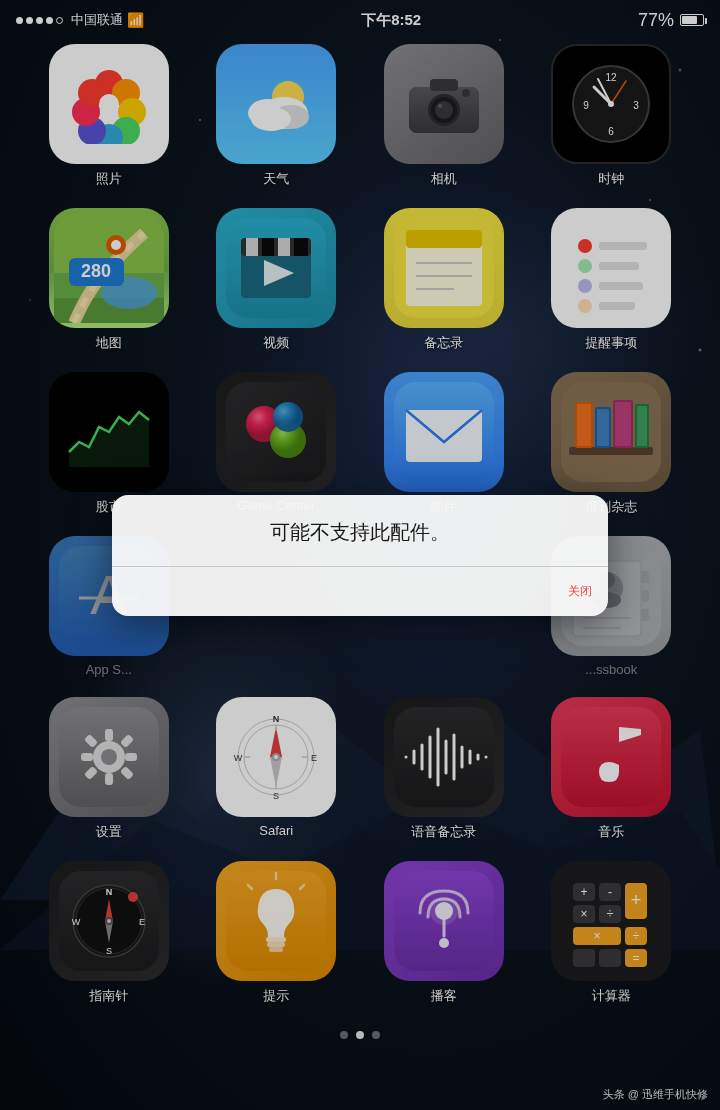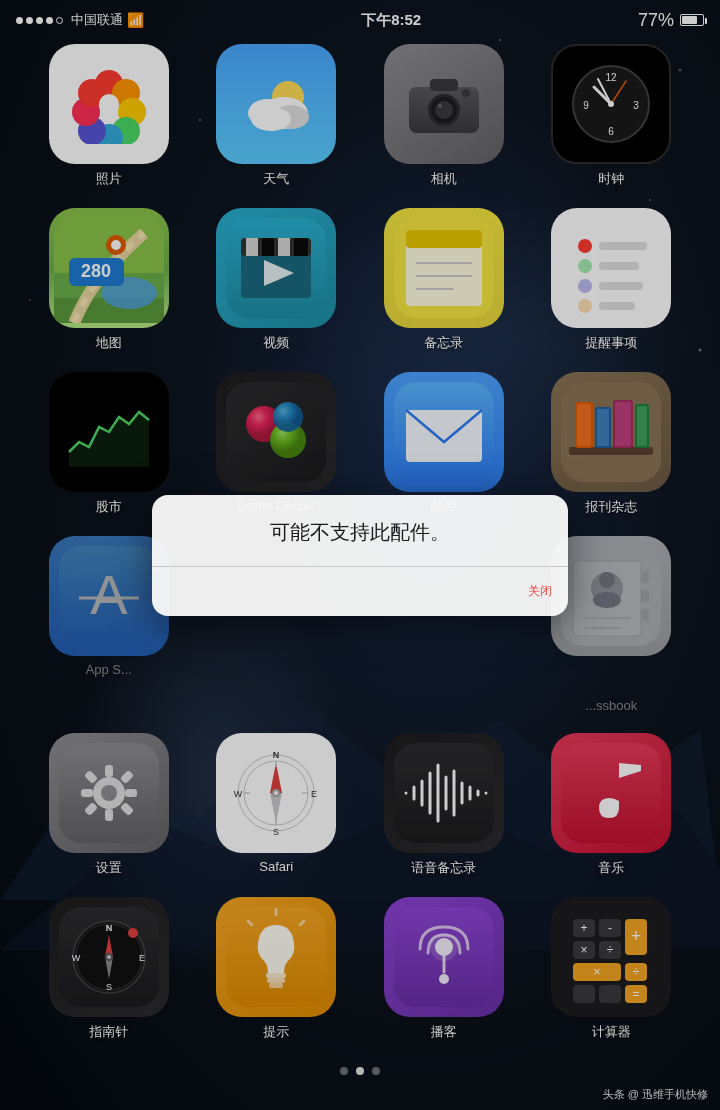--- a/index.html
+++ b/index.html
@@ -168,21 +168,21 @@
       inset: 0;
       z-index: 20;
       display: flex;
       align-items: center;
       justify-content: center;
       background: rgba(0,0,0,0.2);
     }
     .dialog {
       background: rgba(248, 248, 248, 0.96);
       border-radius: 16px;
-      width: 416px;
+      width: 496px;
       overflow: hidden;
       box-shadow: 0 8px 40px rgba(0,0,0,0.5);
     }
     .dialog-message {
       padding: 24px 30px 20px;
       text-align: center;
       font-size: 20px;
       color: #1a1a1a;
       font-weight: 400;
       border-bottom: 1px solid #c8c8cc;
@@ -546,21 +546,21 @@
         <rect x="80" y="44" width="8" height="12" rx="2" fill="#e0e0e0"></rect>
         <rect x="80" y="63" width="8" height="12" rx="2" fill="#e0e0e0"></rect>
 
         <circle cx="46" cy="42" r="16" fill="#c8c8cc"></circle>
         <circle cx="46" cy="34" r="8" fill="#a0a0a8"></circle>
         <ellipse cx="46" cy="54" rx="14" ry="8" fill="#a0a0a8"></ellipse>
         <line x1="22" y1="72" x2="70" y2="72" stroke="#e0e0e0" stroke-width="1.5"></line>
         <line x1="22" y1="82" x2="60" y2="82" stroke="#e0e0e0" stroke-width="1.5"></line>
       </svg>
     </div>
-    <span class="app-label" style="color:rgba(255,255,255,0.7);margin-top:36px;">...ssbook</span>
+    <span class="app-label" style="color:rgba(255,255,255,0.7);">...ssbook</span>
   </div>
 
   <div class="app-item">
     <div class="app-icon icon-settings">
       <svg width="100" height="100" viewBox="0 0 100 100">
         <rect width="100" height="100" rx="22" fill="url(#setgrad)"></rect>
         <defs>
           <linearGradient id="setgrad" x1="0" y1="0" x2="0" y2="1">
             <stop offset="0" stop-color="#8e8e93"></stop>
             <stop offset="1" stop-color="#636366"></stop>

